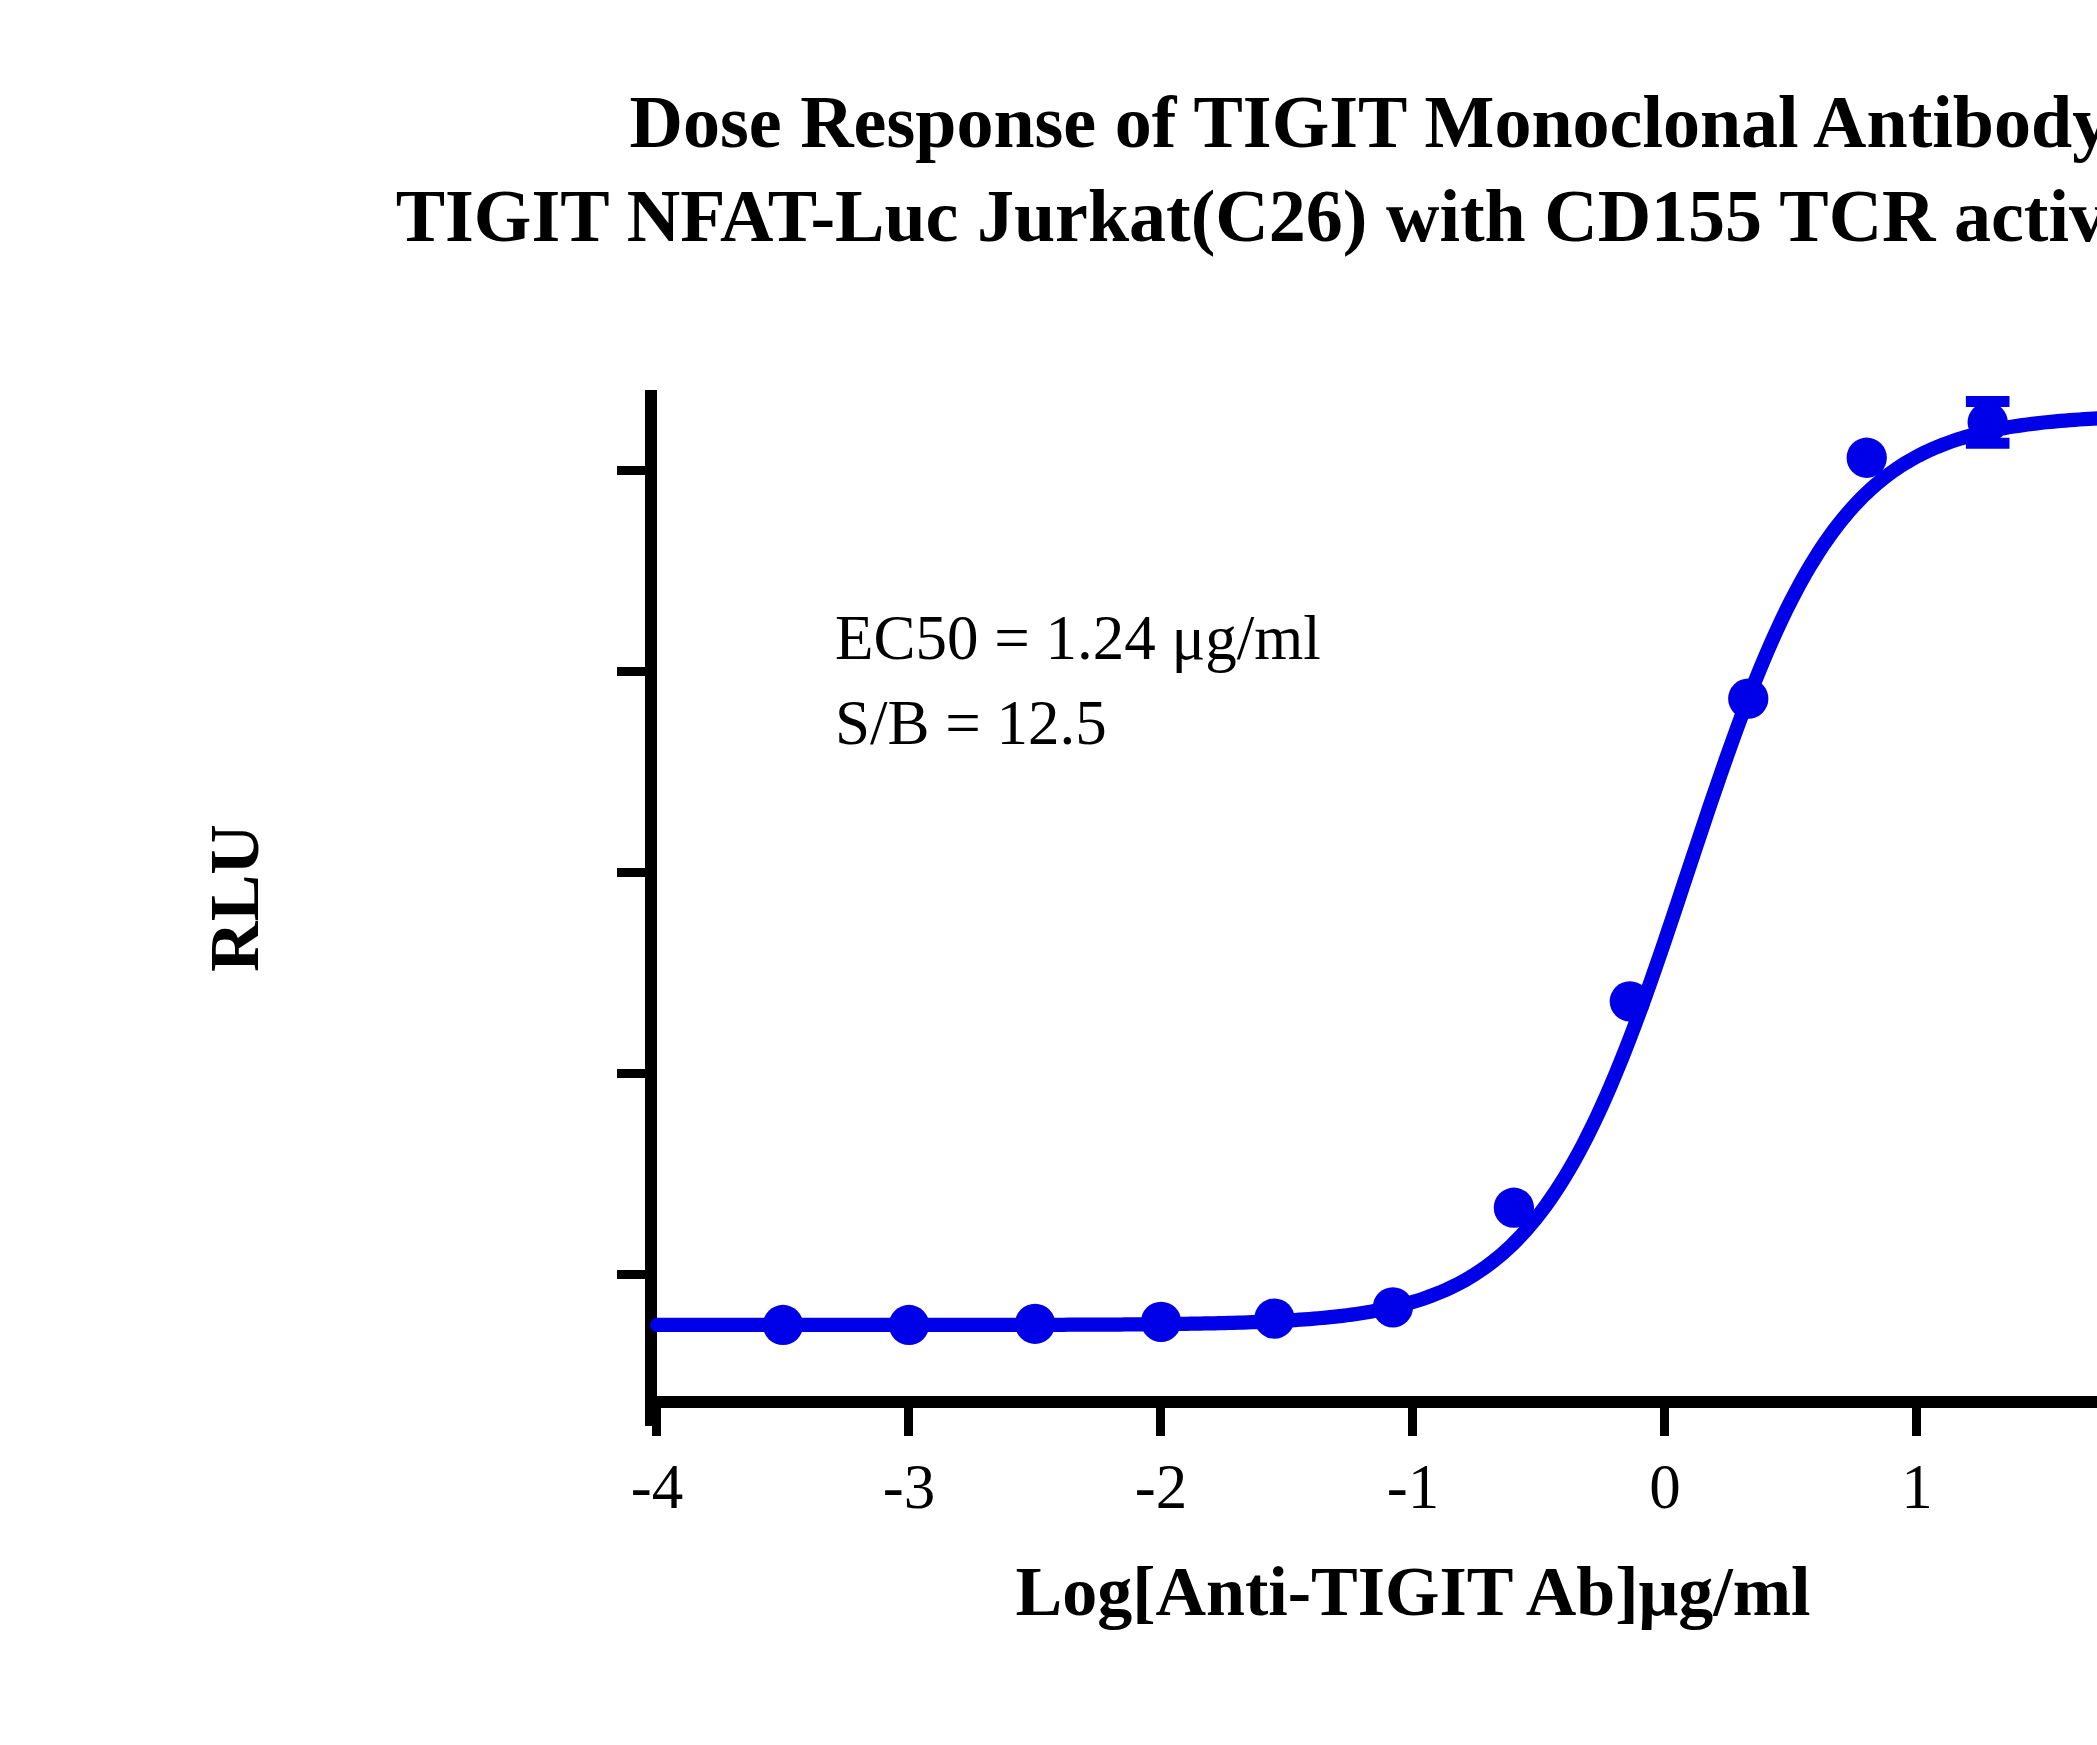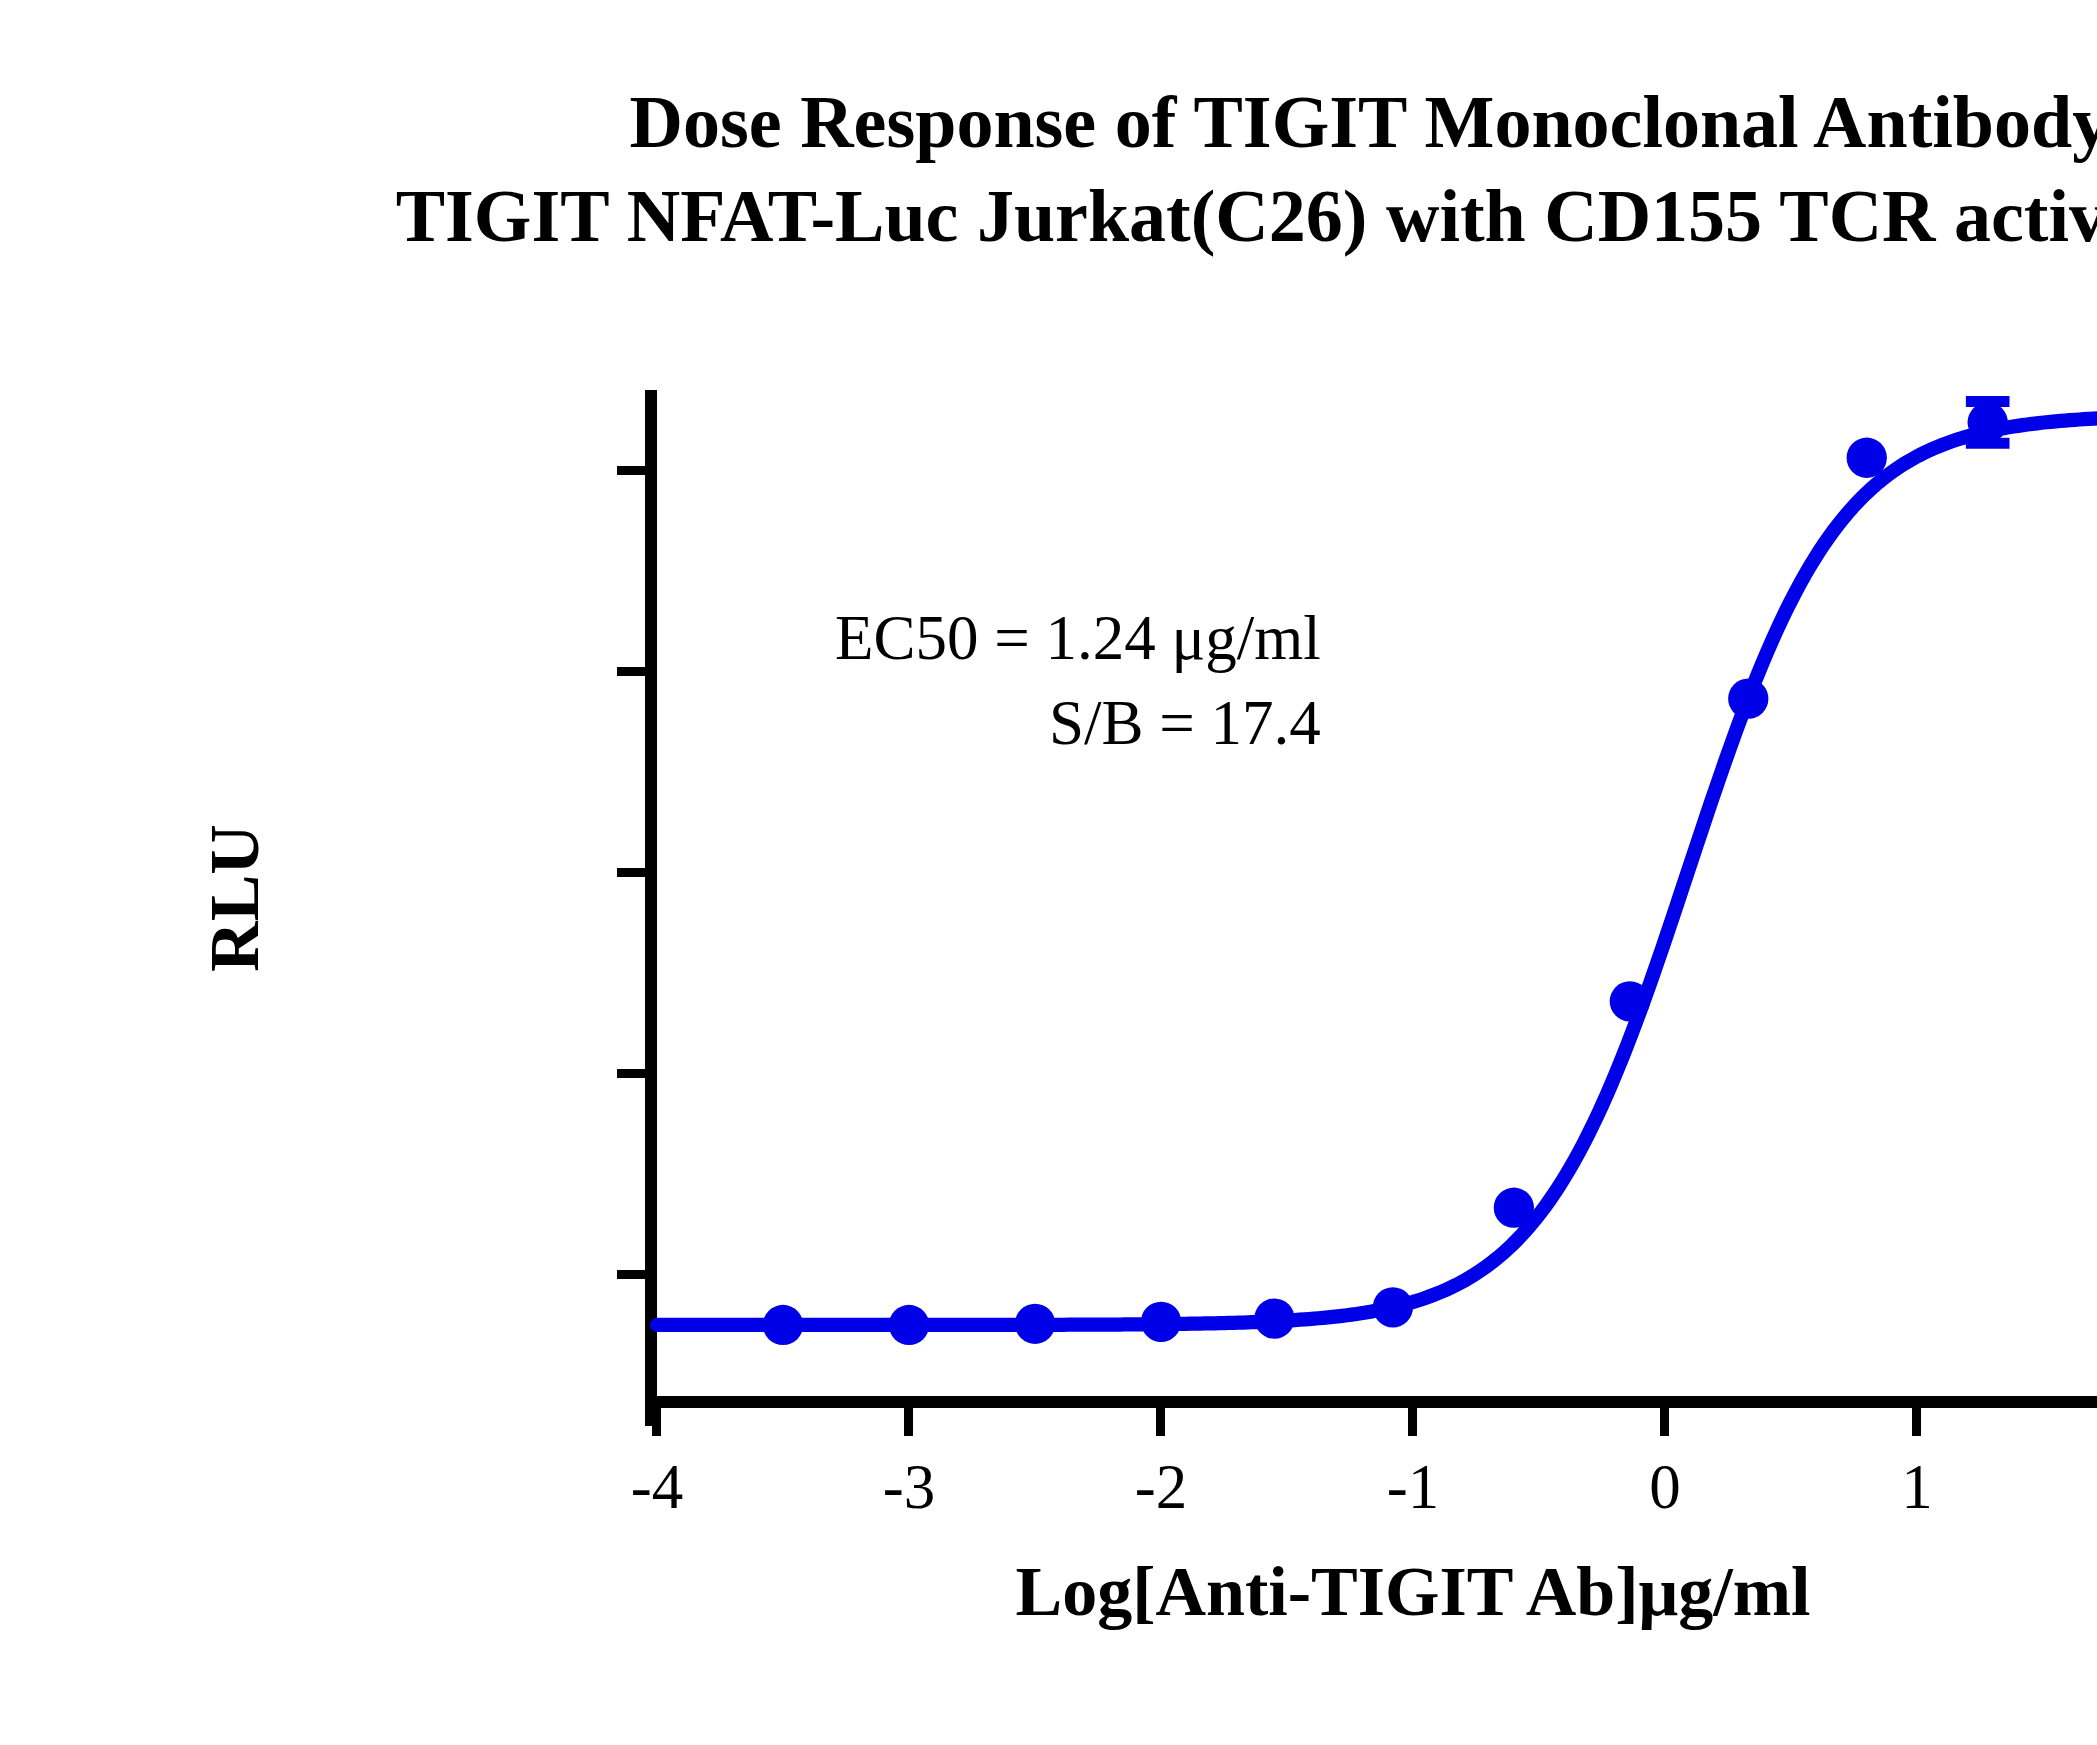--- a/index.html
+++ b/index.html
@@ -44,21 +44,21 @@
     position:absolute;left:235px;top:898px;
     font-size:70px;font-weight:bold;color:#000;white-space:nowrap;
     transform:translate(-50%,-50%) rotate(-90deg);transform-origin:center center;
   }
 
   
   #annot{
     position:absolute;left:835px;top:596px;color:#000;
     font-size:63px;line-height:1.35;white-space:nowrap;
   }
-  #annot span{display:block;text-align:right;}
+  #annot span{display:block;}
 
   svg{display:block;overflow:visible;}
 </style>
 </head>
 <body>
 
 <div id="figure">
 
   <div id="title">
     <span class="tline">Dose Response of TIGIT Monoclonal Antibody in</span>
@@ -86,21 +86,21 @@
   <div class="xtlabel" style="left:1161px;top:1456px;">-2</div>
   <div class="xtlabel" style="left:1413px;top:1456px;">-1</div>
   <div class="xtlabel" style="left:1665px;top:1456px;">0</div>
   <div class="xtlabel" style="left:1917px;top:1456px;">1</div>
 
   <div id="xtitle">Log[Anti-TIGIT Ab]μg/ml</div>
   <div id="ytitle">RLU</div>
 
   <div id="annot">
     <span>EC50 = 1.24 μg/ml</span>
-    <span>S/B = 17.4</span>
+    <span>S/B = 12.5</span>
   </div>
 
   <div id="plotarea">
     <svg id="plotsvg" width="1552" height="1049" viewBox="0 0 3700 2500">
       <path id="fitcurve" fill="none" stroke="#0000E8" stroke-width="34" stroke-linecap="round" d="M0.0 2257.2L11.3 2257.2L22.5 2257.2L33.8 2257.2L45.1 2257.2L56.3 2257.2L67.6 2257.2L78.9 2257.2L90.1 2257.2L101.4 2257.2L112.7 2257.2L123.9 2257.2L135.2 2257.2L146.5 2257.2L157.7 2257.2L169.0 2257.2L180.2 2257.2L191.5 2257.2L202.8 2257.2L214.0 2257.2L225.3 2257.2L236.6 2257.2L247.8 2257.2L259.1 2257.2L270.4 2257.2L281.6 2257.2L292.9 2257.2L304.2 2257.2L315.4 2257.2L326.7 2257.2L338.0 2257.2L349.2 2257.2L360.5 2257.2L371.8 2257.2L383.0 2257.2L394.3 2257.2L405.6 2257.2L416.8 2257.2L428.1 2257.2L439.4 2257.2L450.6 2257.2L461.9 2257.2L473.2 2257.2L484.4 2257.2L495.7 2257.2L507.0 2257.2L518.2 2257.2L529.5 2257.2L540.8 2257.2L552.0 2257.2L563.3 2257.2L574.5 2257.2L585.8 2257.2L597.1 2257.1L608.3 2257.1L619.6 2257.1L630.9 2257.1L642.1 2257.1L653.4 2257.1L664.7 2257.1L675.9 2257.1L687.2 2257.1L698.5 2257.1L709.7 2257.1L721.0 2257.1L732.3 2257.1L743.5 2257.1L754.8 2257.1L766.1 2257.0L777.3 2257.0L788.6 2257.0L799.9 2257.0L811.1 2257.0L822.4 2257.0L833.7 2257.0L844.9 2256.9L856.2 2256.9L867.5 2256.9L878.7 2256.9L890.0 2256.9L901.3 2256.8L912.5 2256.8L923.8 2256.8L935.0 2256.8L946.3 2256.7L957.6 2256.7L968.8 2256.7L980.1 2256.6L991.4 2256.6L1002.6 2256.6L1013.9 2256.5L1025.2 2256.5L1036.4 2256.4L1047.7 2256.4L1059.0 2256.3L1070.2 2256.3L1081.5 2256.2L1092.8 2256.1L1104.0 2256.1L1115.3 2256.0L1126.6 2255.9L1137.8 2255.8L1149.1 2255.7L1160.4 2255.6L1171.6 2255.5L1182.9 2255.4L1194.2 2255.3L1205.4 2255.2L1216.7 2255.0L1228.0 2254.9L1239.2 2254.8L1250.5 2254.6L1261.8 2254.4L1273.0 2254.2L1284.3 2254.1L1295.5 2253.8L1306.8 2253.6L1318.1 2253.4L1329.3 2253.2L1340.6 2252.9L1351.9 2252.6L1363.1 2252.3L1374.4 2252.0L1385.7 2251.7L1396.9 2251.3L1408.2 2250.9L1419.5 2250.5L1430.7 2250.1L1442.0 2249.6L1453.3 2249.1L1464.5 2248.6L1475.8 2248.1L1487.1 2247.5L1498.3 2246.9L1509.6 2246.2L1520.9 2245.5L1532.1 2244.7L1543.4 2243.9L1554.7 2243.1L1565.9 2242.2L1577.2 2241.2L1588.5 2240.2L1599.7 2239.1L1611.0 2237.9L1622.3 2236.7L1633.5 2235.4L1644.8 2234.0L1656.0 2232.5L1667.3 2230.9L1678.6 2229.2L1689.8 2227.4L1701.1 2225.5L1712.4 2223.5L1723.6 2221.4L1734.9 2219.1L1746.2 2216.7L1757.4 2214.1L1768.7 2211.4L1780.0 2208.5L1791.2 2205.4L1802.5 2202.2L1813.8 2198.7L1825.0 2195.1L1836.3 2191.2L1847.6 2187.0L1858.8 2182.6L1870.1 2178.0L1881.4 2173.1L1892.6 2167.9L1903.9 2162.4L1915.2 2156.5L1926.4 2150.3L1937.7 2143.8L1949.0 2136.9L1960.2 2129.5L1971.5 2121.8L1982.7 2113.6L1994.0 2105.0L2005.3 2095.9L2016.5 2086.3L2027.8 2076.2L2039.1 2065.5L2050.3 2054.3L2061.6 2042.5L2072.9 2030.1L2084.1 2017.0L2095.4 2003.3L2106.7 1988.9L2117.9 1973.9L2129.2 1958.1L2140.5 1941.6L2151.7 1924.3L2163.0 1906.3L2174.3 1887.5L2185.5 1867.9L2196.8 1847.5L2208.1 1826.3L2219.3 1804.2L2230.6 1781.4L2241.9 1757.7L2253.1 1733.2L2264.4 1707.9L2275.7 1681.9L2286.9 1655.0L2298.2 1627.4L2309.5 1599.0L2320.7 1570.0L2332.0 1540.2L2343.3 1509.9L2354.5 1478.9L2365.8 1447.4L2377.0 1415.3L2388.3 1382.9L2399.6 1350.0L2410.8 1316.8L2422.1 1283.3L2433.4 1249.5L2444.6 1215.7L2455.9 1181.7L2467.2 1147.7L2478.4 1113.8L2489.7 1080.0L2501.0 1046.4L2512.2 1013.0L2523.5 979.9L2534.8 947.2L2546.0 914.9L2557.3 883.0L2568.6 851.7L2579.8 821.0L2591.1 790.9L2602.4 761.4L2613.6 732.7L2624.9 704.6L2636.2 677.3L2647.4 650.8L2658.7 625.0L2670.0 600.1L2681.2 575.9L2692.5 552.6L2703.8 530.1L2715.0 508.4L2726.3 487.5L2737.5 467.4L2748.8 448.2L2760.1 429.7L2771.3 412.0L2782.6 395.0L2793.9 378.8L2805.1 363.3L2816.4 348.5L2827.7 334.4L2838.9 321.0L2850.2 308.2L2861.5 296.1L2872.7 284.5L2884.0 273.5L2895.3 263.1L2906.5 253.2L2917.8 243.8L2929.1 234.9L2940.3 226.4L2951.6 218.4L2962.9 210.9L2974.1 203.7L2985.4 197.0L2996.7 190.6L3007.9 184.5L3019.2 178.8L3030.5 173.4L3041.7 168.3L3053.0 163.5L3064.3 159.0L3075.5 154.7L3086.8 150.7L3098.0 146.9L3109.3 143.3L3120.6 140.0L3131.8 136.8L3143.1 133.8L3154.4 131.0L3165.6 128.3L3176.9 125.8L3188.2 123.4L3199.4 121.2L3210.7 119.1L3222.0 117.2L3233.2 115.3L3244.5 113.6L3255.8 111.9L3267.0 110.4L3278.3 109.0L3289.6 107.6L3300.8 106.3L3312.1 105.1L3323.4 104.0L3334.6 102.9L3345.9 101.9L3357.2 101.0L3368.4 100.1L3379.7 99.2L3391.0 98.5L3402.2 97.7L3413.5 97.0L3424.8 96.4L3436.0 95.8L3447.3 95.2L3458.5 94.7L3469.8 94.2L3481.1 93.7L3492.3 93.2L3503.6 92.8L3514.9 92.4L3526.1 92.1L3537.4 91.7L3548.7 91.4L3559.9 91.1L3571.2 90.8L3582.5 90.5L3593.7 90.2L3605.0 90.0"></path>
       <g id="errbars">
           <line x1="3172.4" y1="55.6576" x2="3172.4" y2="155.2064" stroke="#0000E8" stroke-width="26"></line>
           <line x1="3120.4" y1="55.6576" x2="3224.4" y2="55.6576" stroke="#0000E8" stroke-width="26"></line>
           <line x1="3120.4" y1="155.2064" x2="3224.4" y2="155.2064" stroke="#0000E8" stroke-width="26"></line>
         </g>

